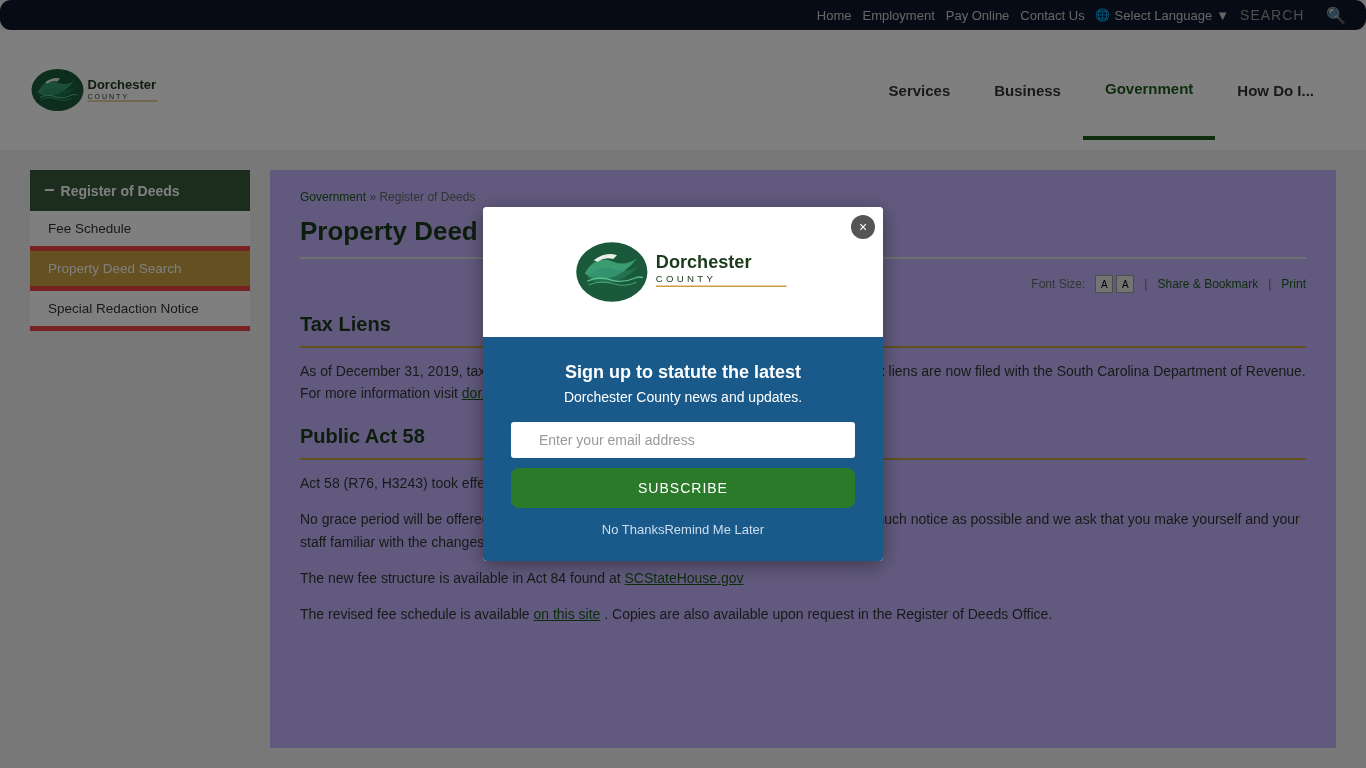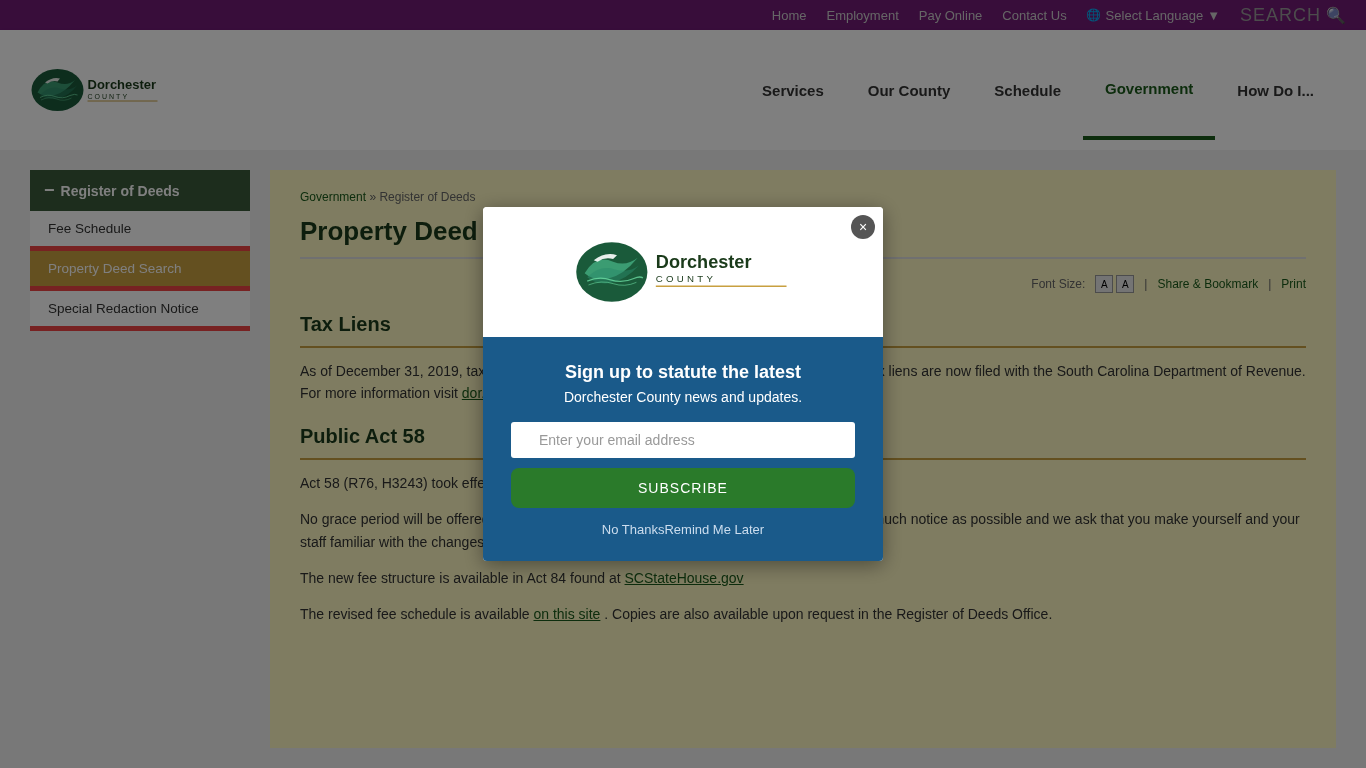--- a/index.html
+++ b/index.html
@@ -1,49 +1,50 @@
 <!DOCTYPE html>
 <html><head>
   <meta charset="utf-8">
   <style>
     * { margin: 0; padding: 0; box-sizing: border-box; }
     body { font-family: Arial, sans-serif; font-size: 14px; color: #333; background: #f0f0f0; }
 
     
     .top-bar {
-      background: #701a75;
+      background: #0f172a;
       color: #ccc;
       padding: 5px 20px;
       display: flex;
       align-items: center;
       justify-content: flex-end;
-      gap: 20px;
+      gap: 11px;
       font-size: 13px;
       height: 30px;
+      border-radius: 11px;
     }
     .top-bar a {
       color: #ccc;
       text-decoration: none;
     }
     .translate-widget {
       display: flex;
       align-items: center;
       gap: 4px;
     }
     .translate-icon { color: #4a4; font-size: 12px; }
     .search-top {
       display: flex;
       align-items: center;
       gap: 6px;
     }
     .search-top input {
       background: transparent;
       border: none;
       color: #999;
-      font-size: 18px;
+      font-size: 14px;
       letter-spacing: 1px;
       width: 80px;
       outline: none;
     }
     .search-top input::placeholder { color: #999; }
     .search-icon-btn {
       background: none;
       border: none;
       cursor: pointer;
       color: #ccc;
@@ -136,21 +137,21 @@
       border-bottom: 5px solid #ef4444;
     }
     .sidebar-menu li.active a {
       background: #c8a040;
       color: #fff;
     }
 
     
     .main-content {
       flex: 1;
-      background: #fef9c3;
+      background: #c4b5fd;
       padding: 20px 30px;
     }
     .breadcrumb {
       font-size: 12px;
       color: #666;
       margin-bottom: 12px;
     }
     .breadcrumb a { color: #1a5a1a; text-decoration: none; }
     .page-title {
       font-size: 26px;
@@ -334,22 +335,21 @@
 
       <text x="115" y="42" font-family="Arial" font-size="26" font-weight="bold" fill="#1a3a1a">Dorchester</text>
       <text x="115" y="62" font-family="Arial" font-size="14" fill="#1a3a1a" letter-spacing="4">COUNTY</text>
 
       <line x1="115" y1="67" x2="255" y2="67" stroke="#c8a040" stroke-width="2"></line>
     </svg>
   </a>
 
   <nav class="main-nav">
     <a class="nav-item" href="#">Services</a>
-    <a class="nav-item" href="#">Our County</a>
-    <a class="nav-item" href="#">Schedule</a>
+    <a class="nav-item" href="#">Business</a>
     <a class="nav-item active" href="#">Government</a>
     <a class="nav-item" href="#">How Do I...</a>
   </nav>
 </header>
 
 <div class="content-wrapper">
 
   <aside class="sidebar">
     <div class="sidebar-title">
       <span class="sidebar-minus">−</span>

